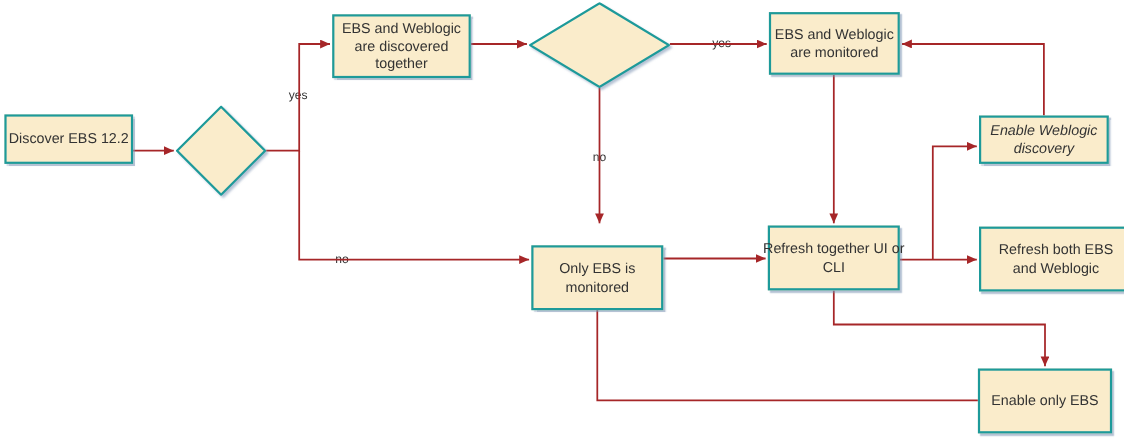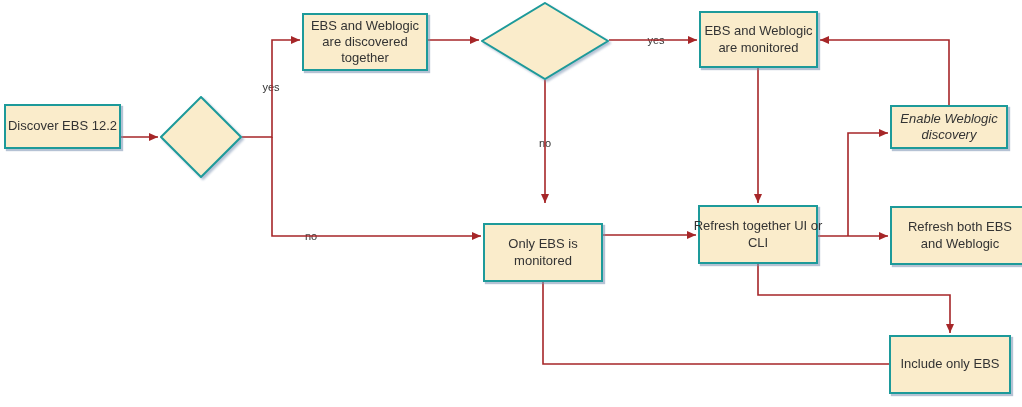--- a/index.html
+++ b/index.html
@@ -108,16 +108,16 @@
       </div>
       <div class="node rect" style="left: 698px; top: 205px; width: 120px; height: 59px;">
         <span class="nlabel">Refresh together UI or
 CLI</span>
       </div>
       <div class="node rect" style="left: 890px; top: 206px; width: 140px; height: 59px; justify-content: center;">
         <span class="nlabel">Refresh both EBS
 and Weblogic</span>
       </div>
       <div class="node rect" style="left: 889px; top: 335px; width: 122px; height: 59px;">
-        <span class="nlabel">Include only EBS</span>
+        <span class="nlabel">Enable only EBS</span>
       </div>
     </div>
 </div>
 
 </body></html>

